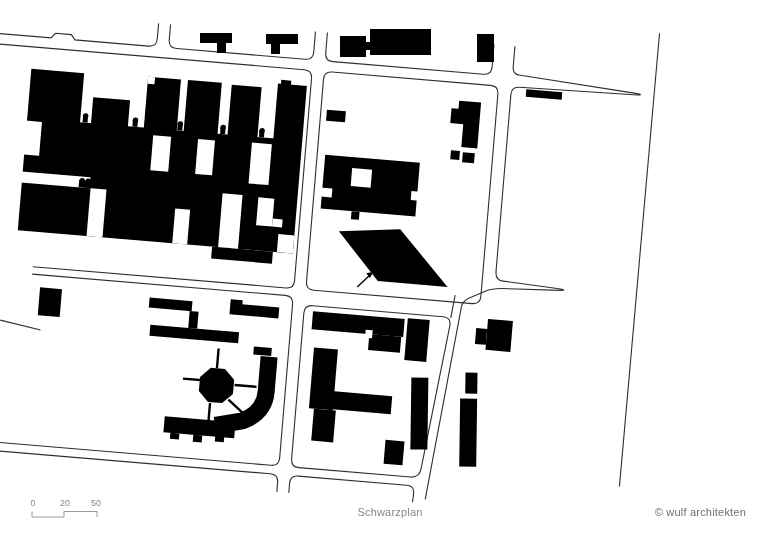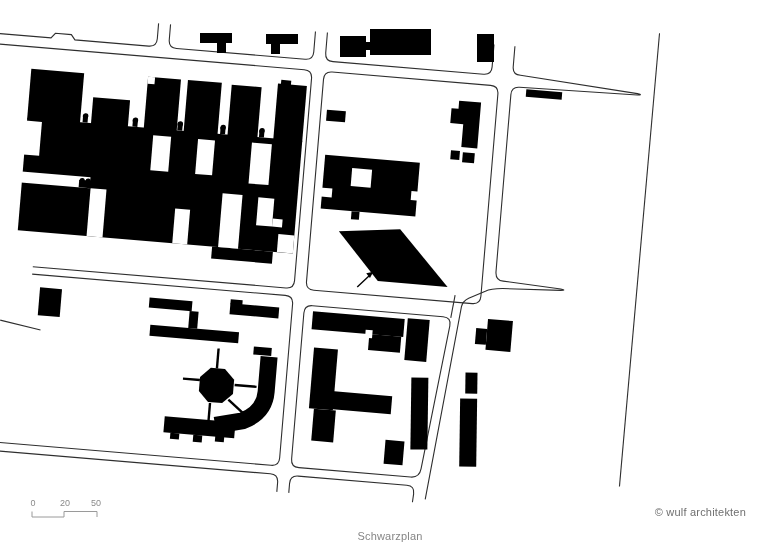--- a/index.html
+++ b/index.html
@@ -3,21 +3,21 @@
 <meta charset="utf-8">
 <style>
   html,body{margin:0;padding:0;background:#fff;}
   .stage{position:relative;width:780px;height:552px;background:#fff;overflow:hidden;
          font-family:"Liberation Sans", sans-serif;}
   .map{position:absolute;left:0;top:0;}
   .street{fill:none;stroke:#2e2e2e;stroke-width:1.1;}
   .bldg{fill:#000;stroke:none;}
   .cut{fill:#fff;stroke:none;}
   .footer-text{position:absolute;top:506px;font-size:11px;color:#868686;letter-spacing:.2px;}
-  .title{left:0;width:780px;text-align:center;margin-top:24px;}
+  .title{left:0;width:780px;text-align:center;}
   .credit{right:34px;text-align:left;color:#6f6f6f;}
   .scale-num{position:absolute;top:498px;font-size:9px;color:#8a8a8a;transform:translateX(-50%);}
   .scalebar-svg{position:absolute;left:28px;top:510px;}
 </style>
 </head>
 <body>
 
 <div class="stage">
 
   <svg class="map" width="780" height="552" viewBox="0 0 780 552">

